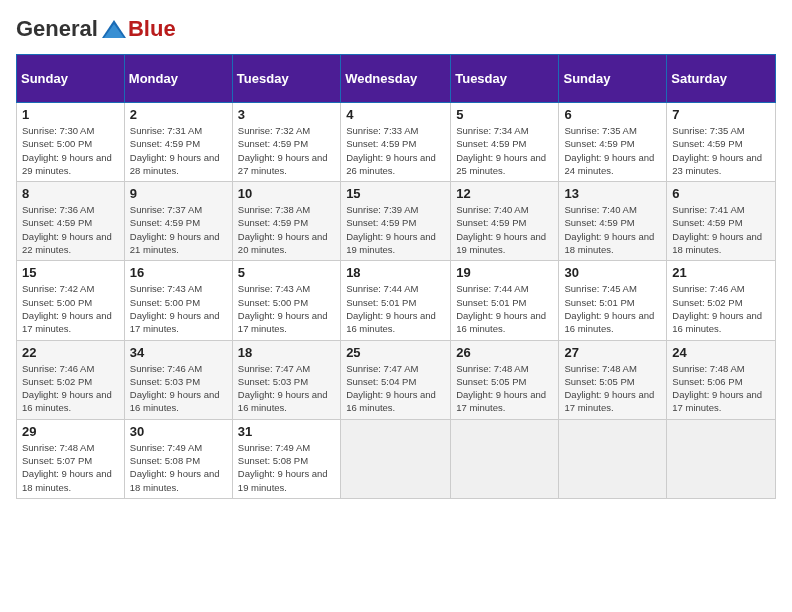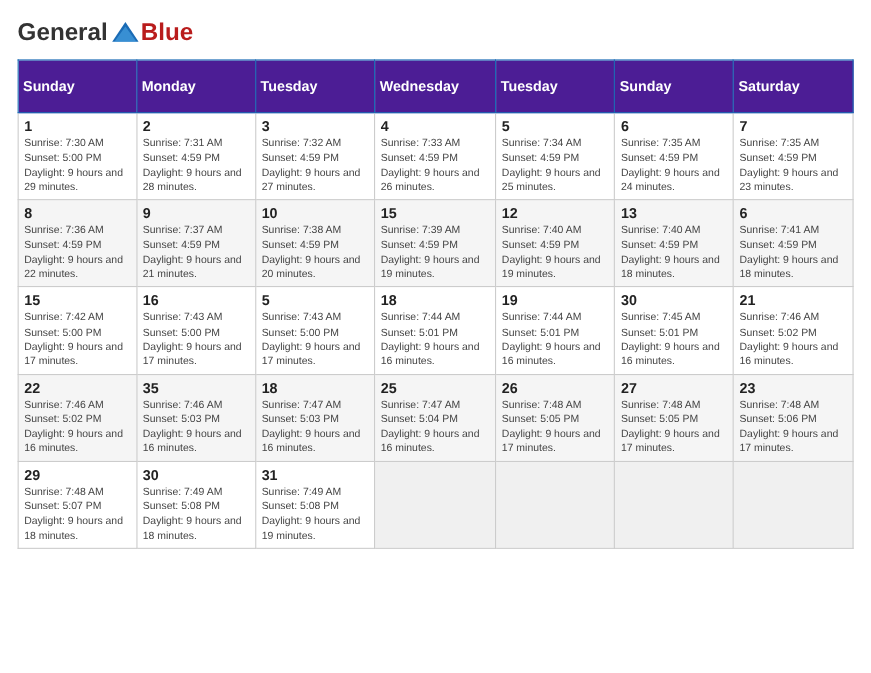--- a/index.html
+++ b/index.html
@@ -297,21 +297,21 @@
       <tr>
         <td>
         <span class="day-number">22</span>
         <div class="day-info">
           Sunrise: 7:46 AM<br>
           Sunset: 5:02 PM<br>
           Daylight: 9 hours and 16 minutes.
         </div>
       </td>
         <td>
-        <span class="day-number">35</span>
+        <span class="day-number">34</span>
         <div class="day-info">
           Sunrise: 7:46 AM<br>
           Sunset: 5:03 PM<br>
           Daylight: 9 hours and 16 minutes.
         </div>
       </td>
         <td>
         <span class="day-number">18</span>
         <div class="day-info">
           Sunrise: 7:47 AM<br>
@@ -337,21 +337,21 @@
       </td>
         <td>
         <span class="day-number">27</span>
         <div class="day-info">
           Sunrise: 7:48 AM<br>
           Sunset: 5:05 PM<br>
           Daylight: 9 hours and 17 minutes.
         </div>
       </td>
         <td>
-        <span class="day-number">23</span>
+        <span class="day-number">24</span>
         <div class="day-info">
           Sunrise: 7:48 AM<br>
           Sunset: 5:06 PM<br>
           Daylight: 9 hours and 17 minutes.
         </div>
       </td>
       </tr>
       <tr>
         <td>
         <span class="day-number">29</span>

